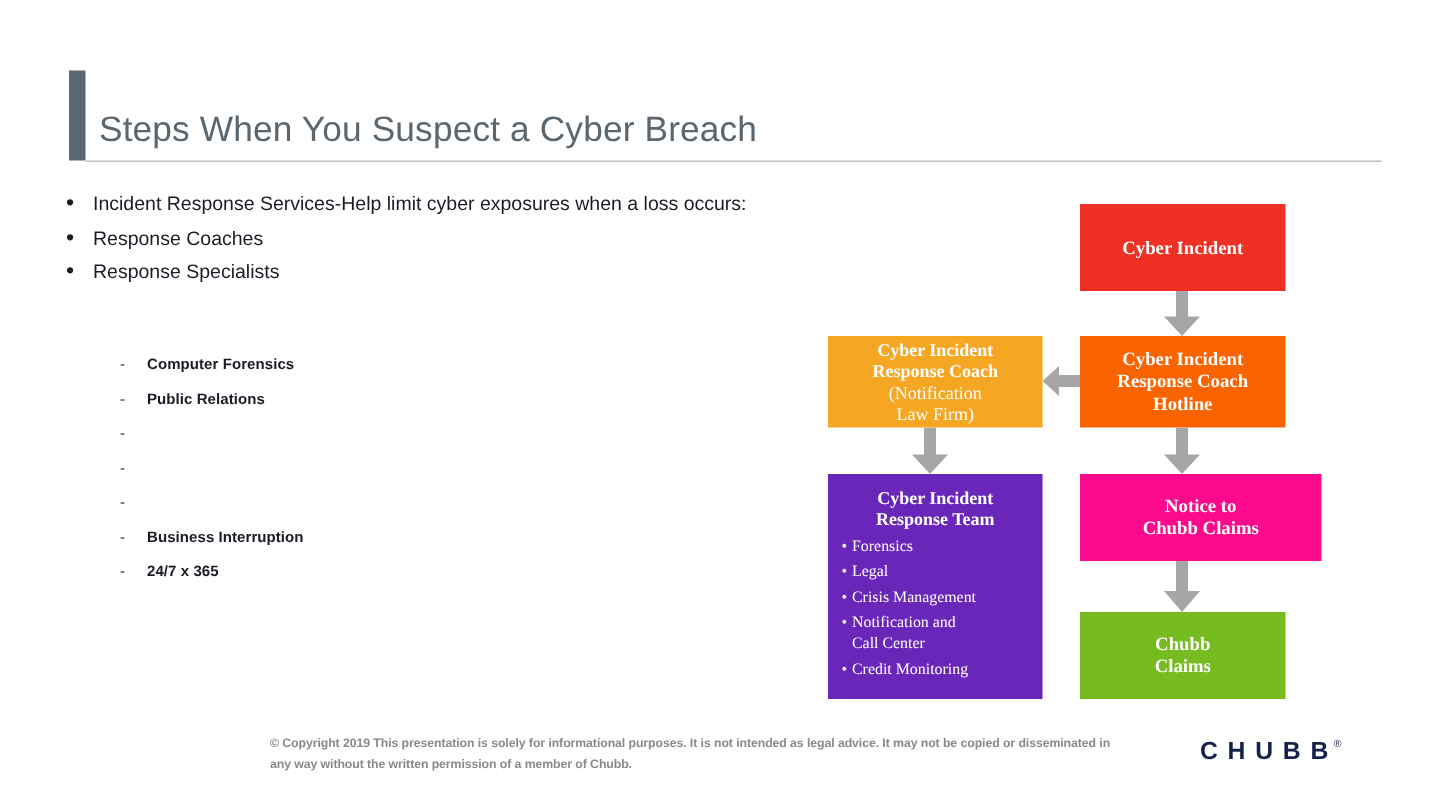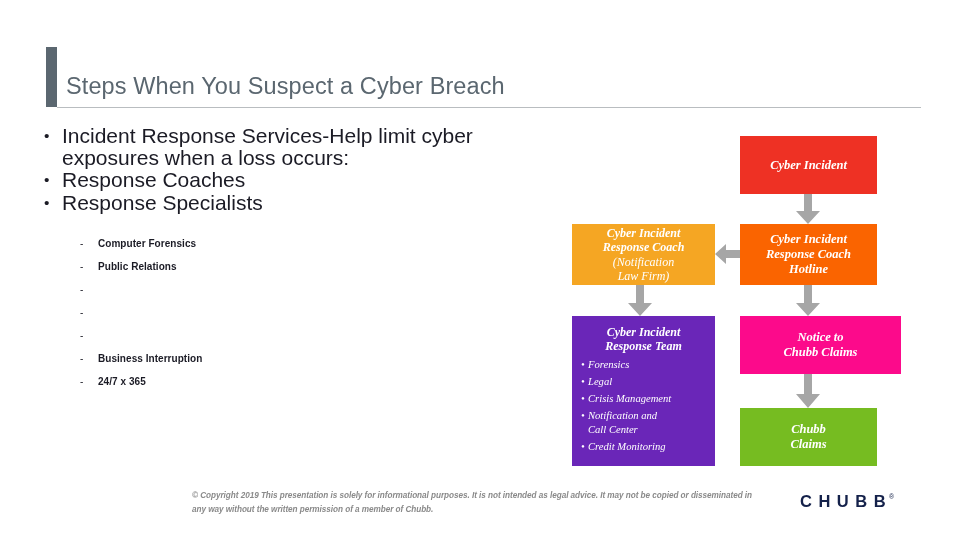--- a/index.html
+++ b/index.html
@@ -52,21 +52,21 @@
   .bullet-dot {
     flex: 0 0 auto;
     width: 18px;
     font-size: 15.5px;
     line-height: 21.5px;
     color: #1b1b25;
     text-align: left;
   }
   .bullet-text {
     flex: 1 1 auto;
-    font-size: 21px;
+    font-size: 13px;
     line-height: 21.5px;
     color: #1b1b25;
   }
 
   
   #sub-list {
     position: absolute;
     left: 80px; top: 238px;
     width: 400px;
   }
@@ -85,22 +85,22 @@
     flex: 1 1 auto;
     font-size: 10px;
     font-weight: 600;
     color: #1b1b25;
     letter-spacing: 0.05px;
   }
 
   
   #flow-diagram {
     position: absolute;
-    left: 540px; top: 120px;
-    width: 400px; height: 360px; font-style: italic;
+    left: 520px; top: 120px;
+    width: 400px; height: 360px;
   }
   .flow-box {
     position: absolute;
     display: flex;
     flex-direction: column;
     align-items: center;
     justify-content: center;
     color: #ffffff;
     font-family: "Liberation Serif", serif;
     font-weight: bold;
@@ -173,28 +173,27 @@
   }
   #arrow-incident-to-hotline { left: 256px; top: 74px;  width: 24px; height: 30px; }
   #arrow-hotline-to-coach    { left: 175px; top: 122px; width: 25px; height: 24px; }
   #arrow-coach-to-team       { left: 88px;  top: 165px; width: 24px; height: 31px; }
   #arrow-hotline-to-notice   { left: 256px; top: 165px; width: 24px; height: 31px; }
   #arrow-notice-to-claims    { left: 256px; top: 254px; width: 24px; height: 34px; }
 
   
   #footer-copyright {
     position: absolute;
-    left: 192px; top: 489px;
+    left: 180px; top: 489px;
     width: 570px;
     font-size: 8.2px;
     line-height: 13.5px;
     color: #8a8a8a;
     font-weight: 600;
     letter-spacing: -0.05px;
-    font-style: italic;
   }
   #chubb-logo {
     position: absolute;
     left: 800px; top: 492px;
     display: flex;
     align-items: flex-start;
   }
   #chubb-logo-text {
     font-size: 16.5px;
     font-weight: 700;

